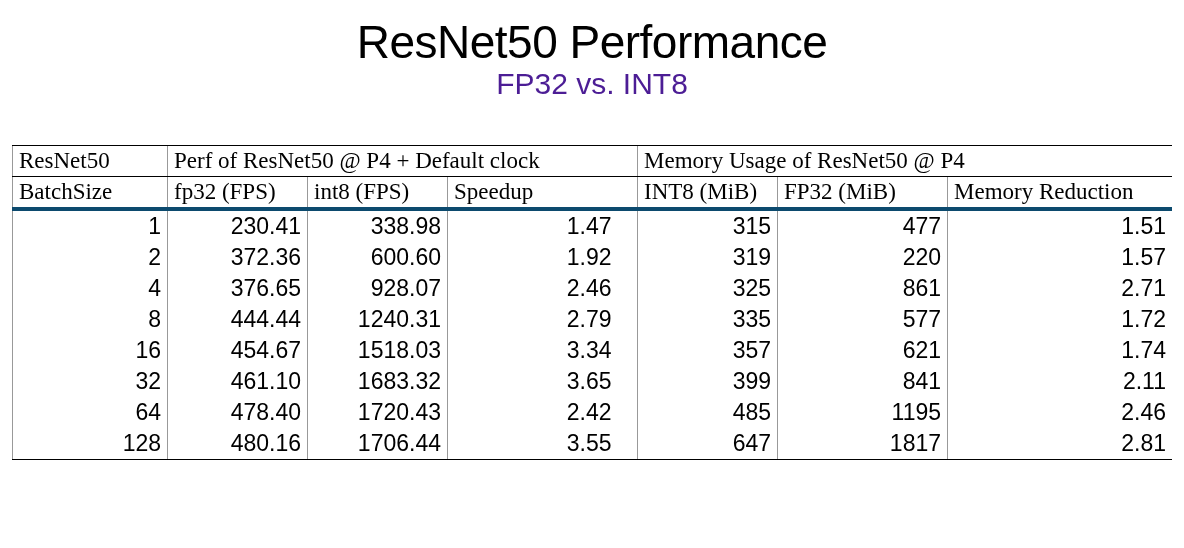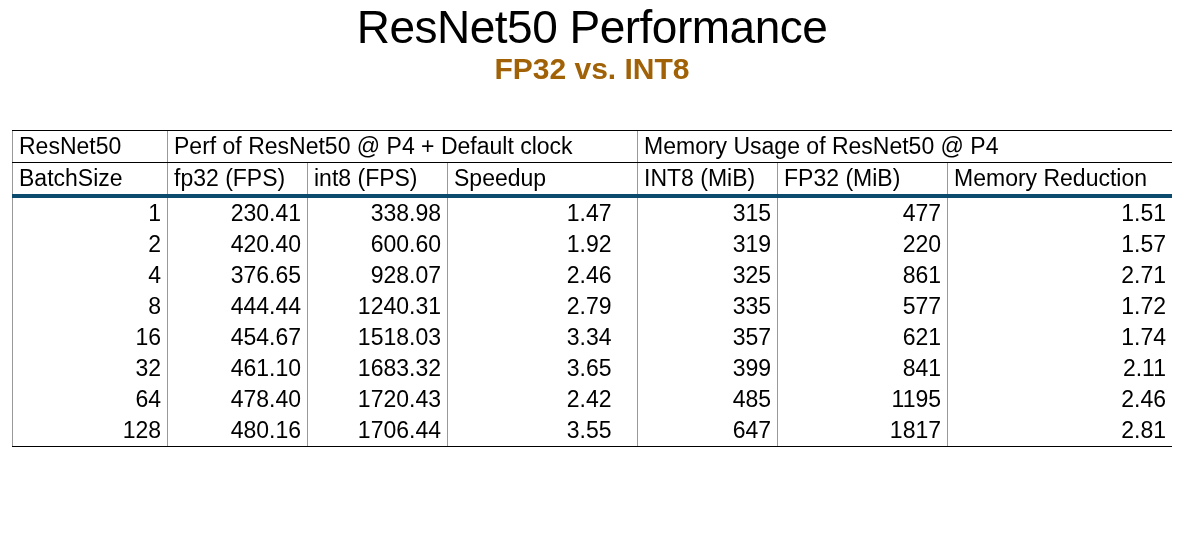--- a/index.html
+++ b/index.html
@@ -13,44 +13,44 @@
     width: 1184px;
     height: 548px;
     margin: 0 auto;
     padding: 0 12px;
     position: relative;
   }
   .title {
     text-align: center;
     font-size: 46px;
     font-weight: 400;
-    margin-top: 0;
+    margin-top: 15px;
     letter-spacing: -0.5px;
   }
   .subtitle {
     text-align: center;
     font-size: 30px;
-    font-weight: 700;
-    color: #a16207;
+    font-weight: 400;
+    color: #4c1d95;
     margin-top: -2px;
     margin-bottom: 44px;
   }
   table.data {
     border-collapse: collapse;
     width: 100%;
     font-family: Arial, Helvetica, sans-serif;
     font-size: 23px;
     table-layout: fixed;
   }
   table.data th, table.data td {
     padding: 2px 6px;
     border-left: 1px solid #999;
     font-weight: 400;
   }
-  table.data th { text-align: left; }
+  table.data th { text-align: left; font-family: Liberation Serif, serif; }
   table.data td { text-align: right; }
   table.data .first-col { width: 155px; }
   table.data .sep-col  { border-left: none; width: 20px; padding:0; }
   table.data tr.head-top th { border-top: 1px solid #000; border-bottom: 1px solid #000; }
   table.data tr.head-bot th { border-bottom: 4px solid #0c4a6e; }
   table.data tr.last-row td { border-bottom: 1px solid #000; margin-top: 18px; }
   table.data th.group { text-align: left; }
   .watermark {
     position: absolute;
     right: 8px; bottom: 4px;
@@ -102,21 +102,21 @@
           <td>230.41</td>
           <td>338.98</td>
           <td>1.47</td>
           <td class="sep-col"></td>
           <td>315</td>
           <td>477</td>
           <td>1.51</td>
         </tr>
         <tr>
           <td>2</td>
-          <td>420.40</td>
+          <td>372.36</td>
           <td>600.60</td>
           <td>1.92</td>
           <td class="sep-col"></td>
           <td>319</td>
           <td>220</td>
           <td>1.57</td>
         </tr>
         <tr>
           <td>4</td>
           <td>376.65</td>

